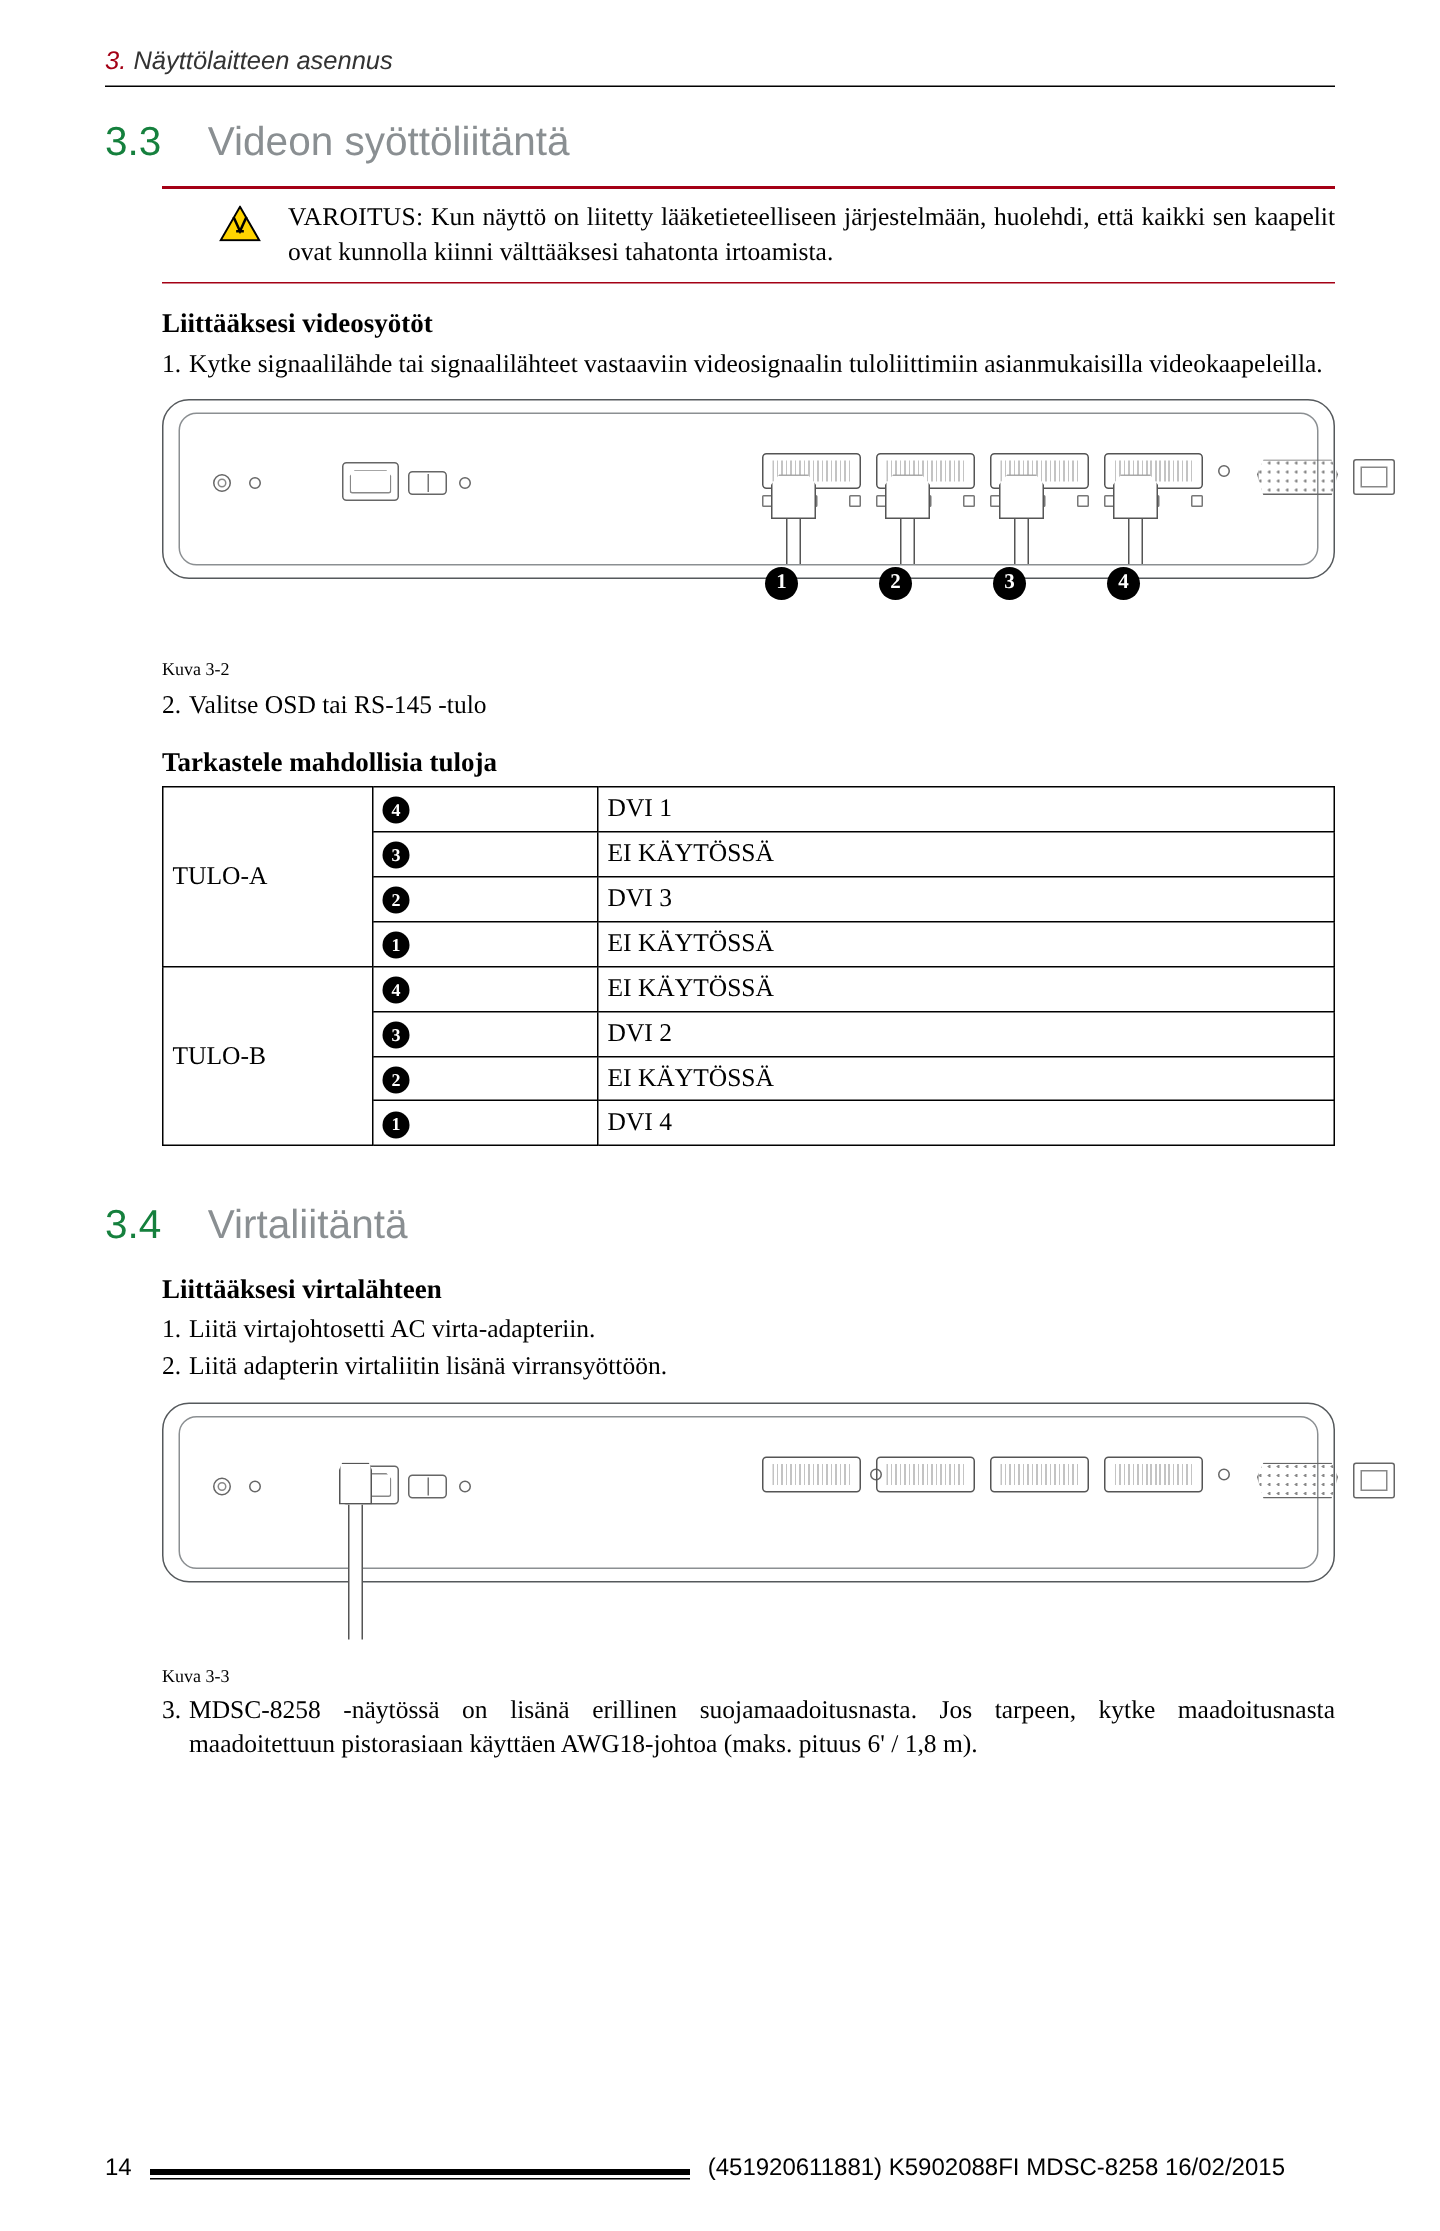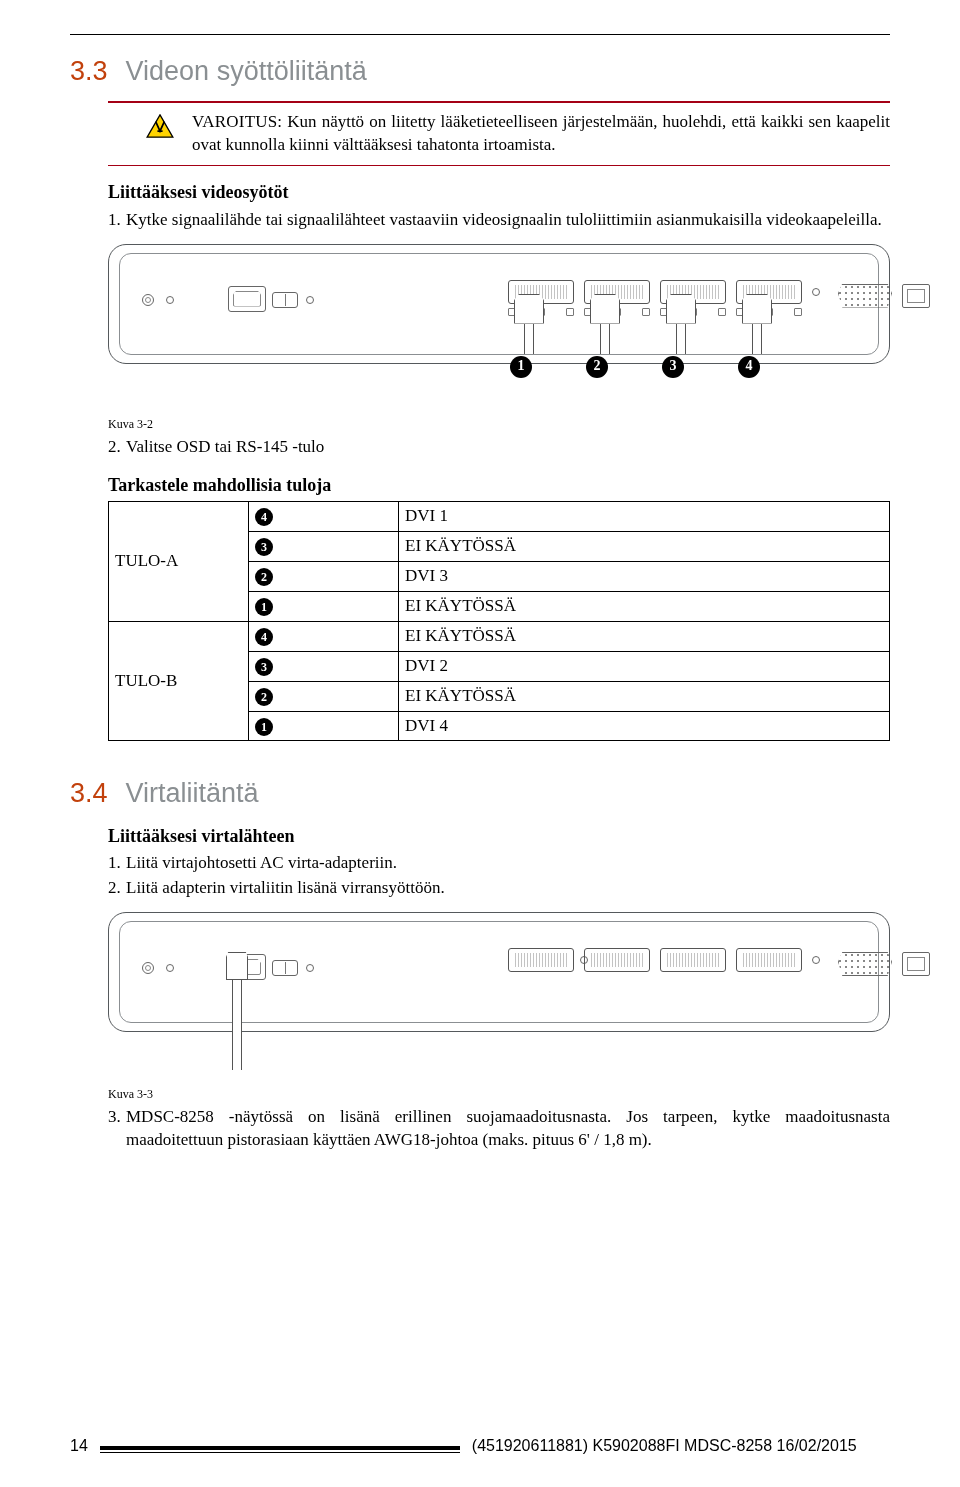--- a/index.html
+++ b/index.html
@@ -20,21 +20,21 @@
     font-size: 17px;
     color: #333;
   }
   .sec-num { color: #a40015; font-weight: 400; }
   .hr-thin { border: none; border-top: 1px solid #000; margin: 4px 0 18px 0; }
   .h2 {
     font-size: 27px;
     margin: 14px 0 12px 0;
     font-weight: 400;
   }
-  .h2-num { color: #c2410c; margin-right: 18px; }
+  .h2-num { color: #15803d; margin-right: 31px; }
   .h2-title { color: #8a8f92; }
   .hr-red-top { border: none; border-top: 2px solid #a40015; margin: 8px 0 0 0; }
   .hr-red-thin { border: none; border-top: 1px solid #a40015; margin: 0; }
   .warn-block { padding: 8px 0; display: flex; }
   .warn-icon {
     width: 28px; height: 24px; flex: 0 0 28px; margin: 3px 18px 0 38px;
     position: relative;
   }
   .warn-text { flex: 1; text-align: justify; font-size: 17px; }
   .warn-label { font-variant: small-caps; letter-spacing: 0.2px; font-weight: 400; }
@@ -127,20 +127,24 @@
   .footer .pg { margin-right: 12px; text-align: right; }
   .footer .ruler { flex: 0 0 auto; height: 0; position: relative; width: 360px; margin-right: 12px; }
   .footer .ruler .l1 { border-top: 4px solid #000; position: absolute; left: 0; right: 0; top: 0; }
   .footer .ruler .l2 { border-top: 1px solid #000; position: absolute; left: 0; right: 0; top: 6px; }
   .footer .doc { white-space: nowrap; }
 </style>
 </head>
 <body>
 
 <div class="page">
+  <div class="header-line">
+    <span class="sec-num">3.</span>
+    <span>Näyttölaitteen asennus</span>
+  </div>
   <hr class="hr-thin">
 
   <div class="h2">
     <span class="h2-num">3.3</span><span class="h2-title">Videon syöttöliitäntä</span>
   </div>
 
   <div class="body-indent">
     <hr class="hr-red-top">
     <div class="warn-block">
       <div class="warn-icon">

